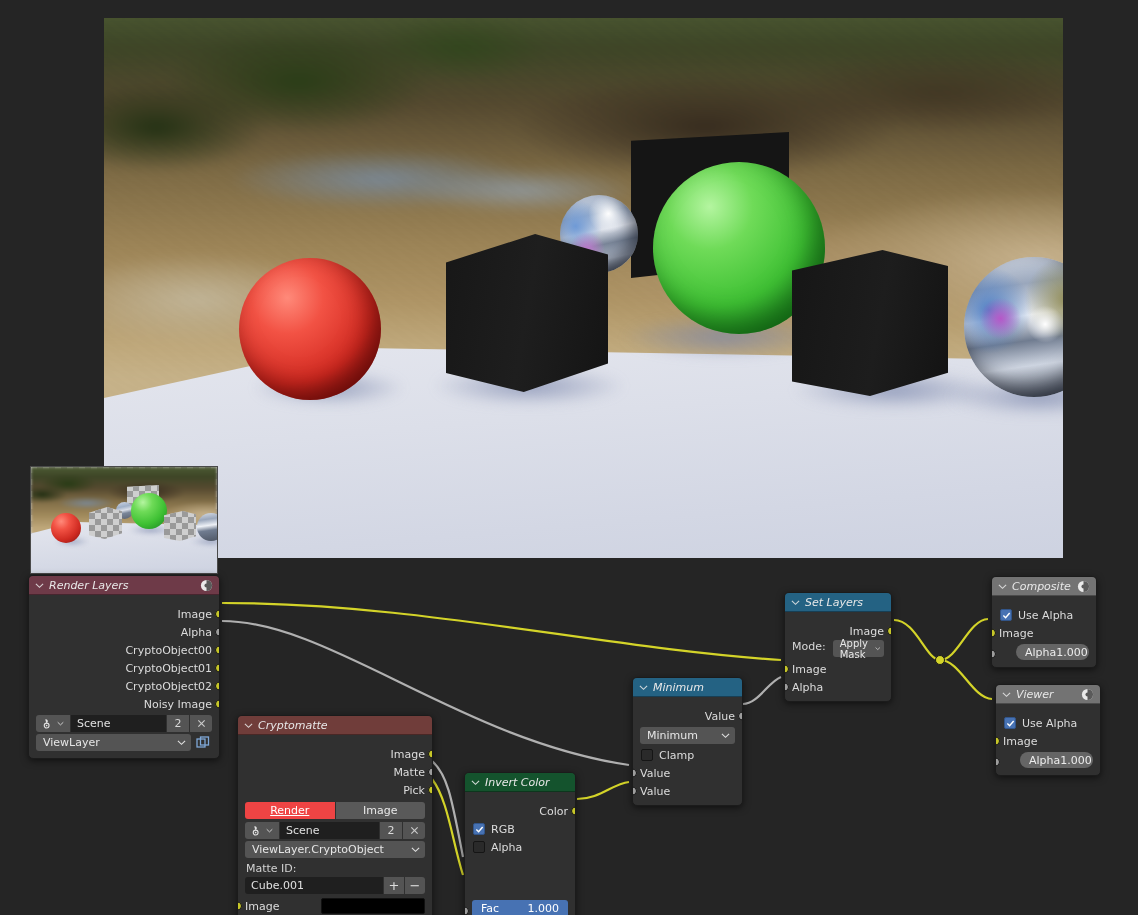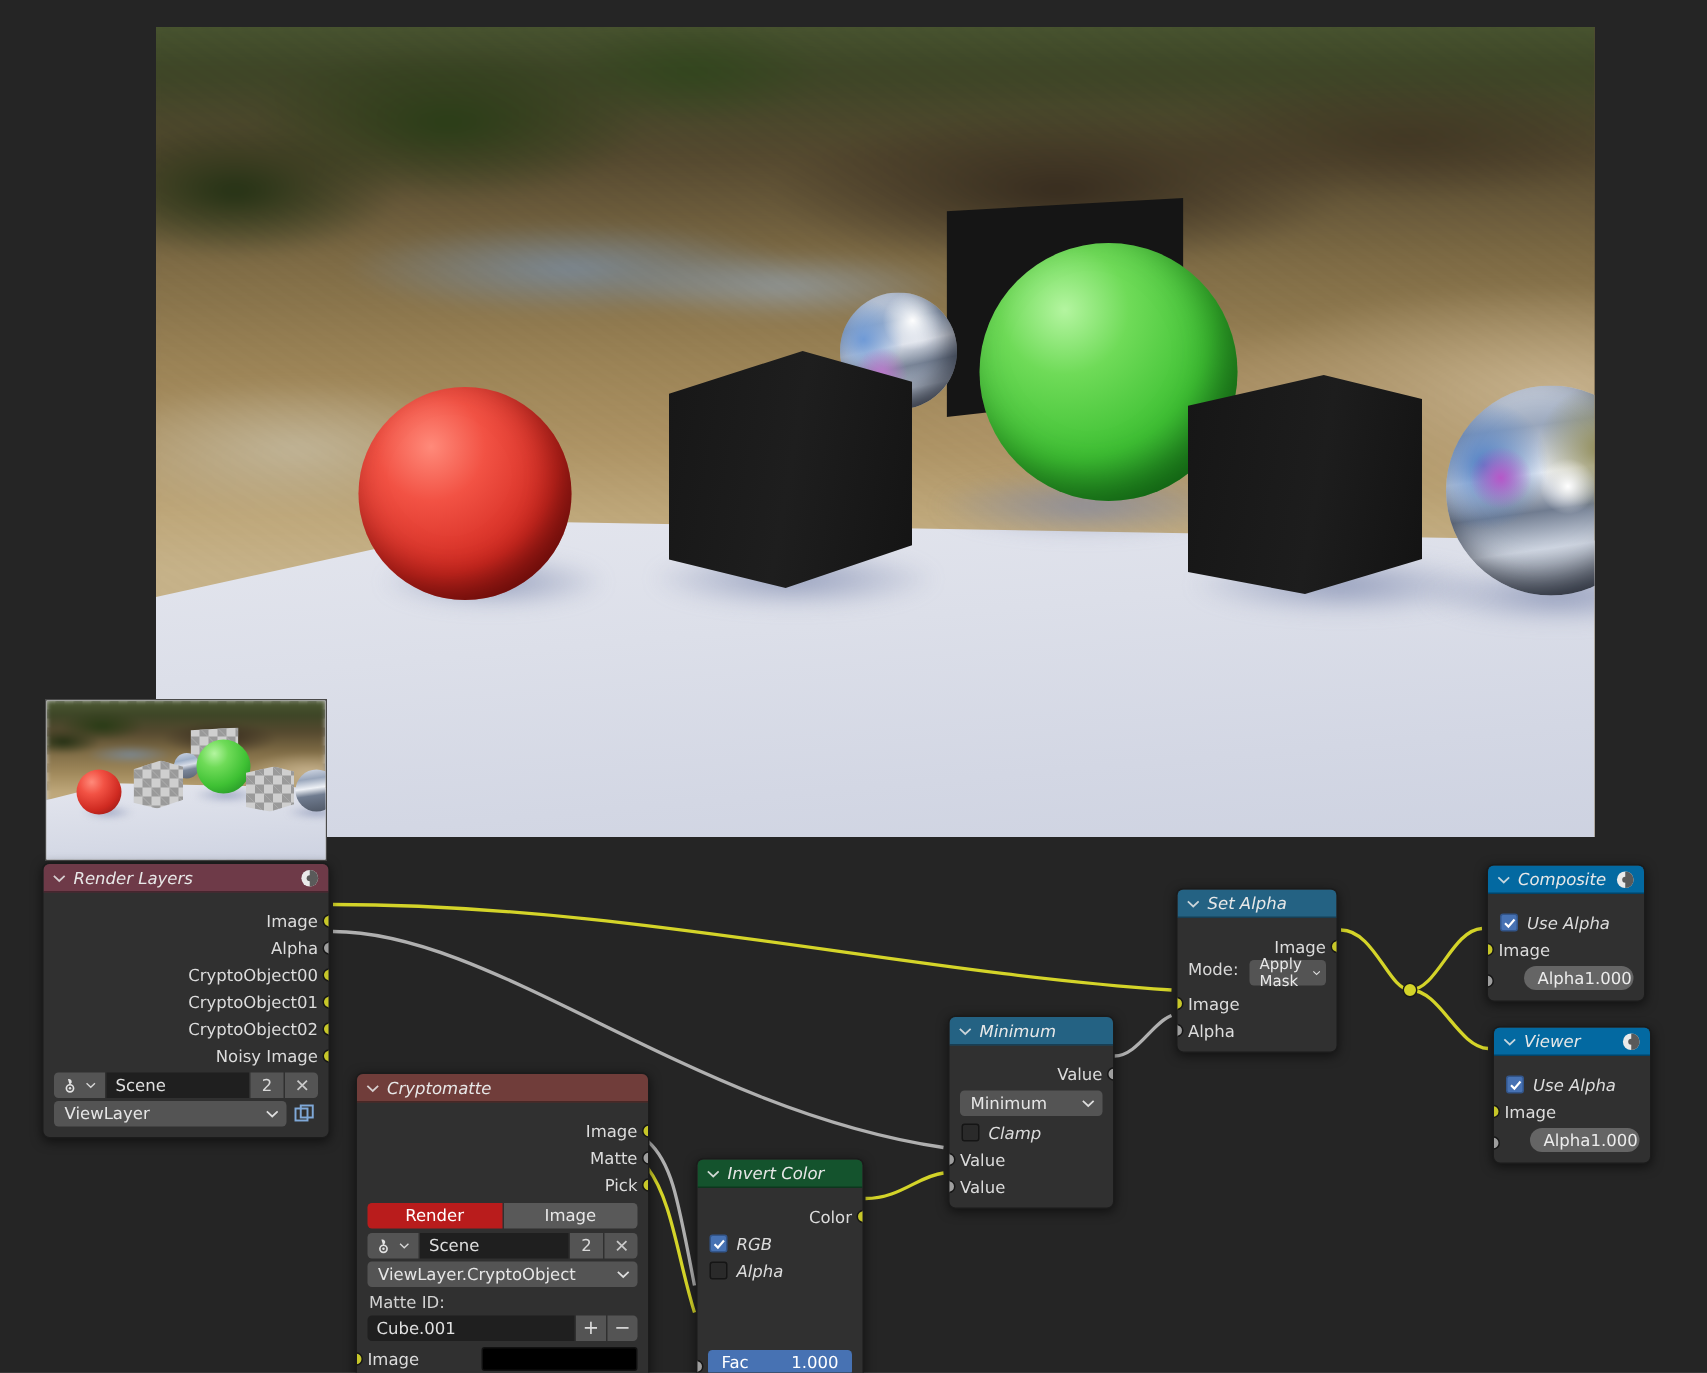--- a/index.html
+++ b/index.html
@@ -109,21 +109,21 @@
     font-size: 11px;
     color: #e2e2e2;
     overflow: hidden;
   }
   .node-header {
     height: 19px; display: flex; align-items: center; gap: 5px;
     padding: 0 6px; font-size: 11px; color: #e8e8e8;
     border-bottom: 1px solid rgba(0,0,0,.35);
     font-style: italic;
   }
-  .hdr-output { background: #0369a1; }
+  .hdr-output { background: #737373; }
   .hdr-input  { background: #6e3a48; }
   .hdr-matte  { background: #703d3a; }
   .hdr-color  { background: #14532d; }
   .hdr-converter { background: #246283; }
   .chev { width: 9px; height: 9px; flex: 0 0 auto; opacity: .85; }
   .node-title { flex: 1 1 auto; white-space: nowrap; }
   .hdr-icon { width: 13px; height: 13px; flex: 0 0 auto; }
   .node-body { padding: 10px 0 5px; position: relative; }
 
   .row {
@@ -142,21 +142,21 @@
   .s-val  { background: #9e9e9e; }
   .s-col  { background: #c7c729; }
 
   .togglebar { display: flex; margin: 3px 7px; gap: 1px; }
   .togglebar > div {
     flex: 1 1 0; height: 17px; display: flex; align-items: center; justify-content: center;
     font-size: 11px; color: #e8e8e8; background: #595959;
   }
   .togglebar > div:first-child { border-radius: 3px 0 0 3px; }
   .togglebar > div:last-child  { border-radius: 0 3px 3px 0; }
-  .togglebar > div.active { background: #b91c1c; color: #fff; }
+  .togglebar > div.active { background: #ef4444; color: #fff; text-decoration: underline; }
 
   .idrow { display: flex; margin: 2px 7px; gap: 1px; align-items: center; }
   .idrow .idicon {
     width: 34px; height: 17px; background: #545454; border-radius: 3px 0 0 3px;
     display: flex; align-items: center; justify-content: center; gap: 2px;
   }
   .idrow .idname {
     flex: 1 1 auto; height: 17px; background: #1f1f1f;
     display: flex; align-items: center; padding: 0 6px; font-size: 11px; color: #e0e0e0;
   }
@@ -172,21 +172,21 @@
   .selectrow { display: flex; margin: 2px 7px; gap: 2px; align-items: center; }
   .selectrow .sel {
     flex: 1 1 auto; height: 17px; background: #545454; border-radius: 3px;
     display: flex; align-items: center; justify-content: space-between;
     padding: 0 5px 0 7px; font-size: 11px; color: #e6e6e6;
   }
   .selectrow .selbtn {
     width: 19px; height: 17px; display: flex; align-items: center; justify-content: center;
   }
 
-  .checkrow { display: flex; align-items: center; gap: 6px; padding: 1px 8px; height: 18px; font-style: italic; }
+  .checkrow { display: flex; align-items: center; gap: 6px; padding: 1px 8px; height: 18px; }
   .cbox {
     width: 12px; height: 12px; border-radius: 2px; background: #2a2a2a;
     border: 1px solid #151515; display: flex; align-items: center; justify-content: center;
   }
   .cbox.on { background: #4772b3; border-color: #32558a; }
   .cbox svg { width: 9px; height: 9px; }
   .checkrow span { font-size: 11px; color: #dcdcdc; }
 
   .moderow { display: flex; gap: 7px; padding: 0 7px; height: 20px; }
   .moderow .lbl { font-size: 11px; color: #d8d8d8; }
@@ -557,21 +557,21 @@
       <span>Value</span>
     </div>
   </div>
 </div>
 
 <div class="node" id="node-set-alpha" style="left:784px; top:592px; width:108px;">
   <div class="node-header hdr-converter">
     <svg class="chev" viewBox="0 0 10 10">
           <path d="M1 3.2 L5 7 L9 3.2" stroke="#e9e9e9" stroke-width="1.3" fill="none"></path>
         </svg>
-    <span class="node-title">Set Alpha</span>
+    <span class="node-title">Set Layers</span>
   </div>
   <div class="node-body">
     <div class="row out">
       <span>Image</span>
       <span class="socket right s-img"></span>
     </div>
     <div class="moderow">
       <span class="lbl">Mode:</span>
       <div class="drop">
         <span>Apply Mask</span>

